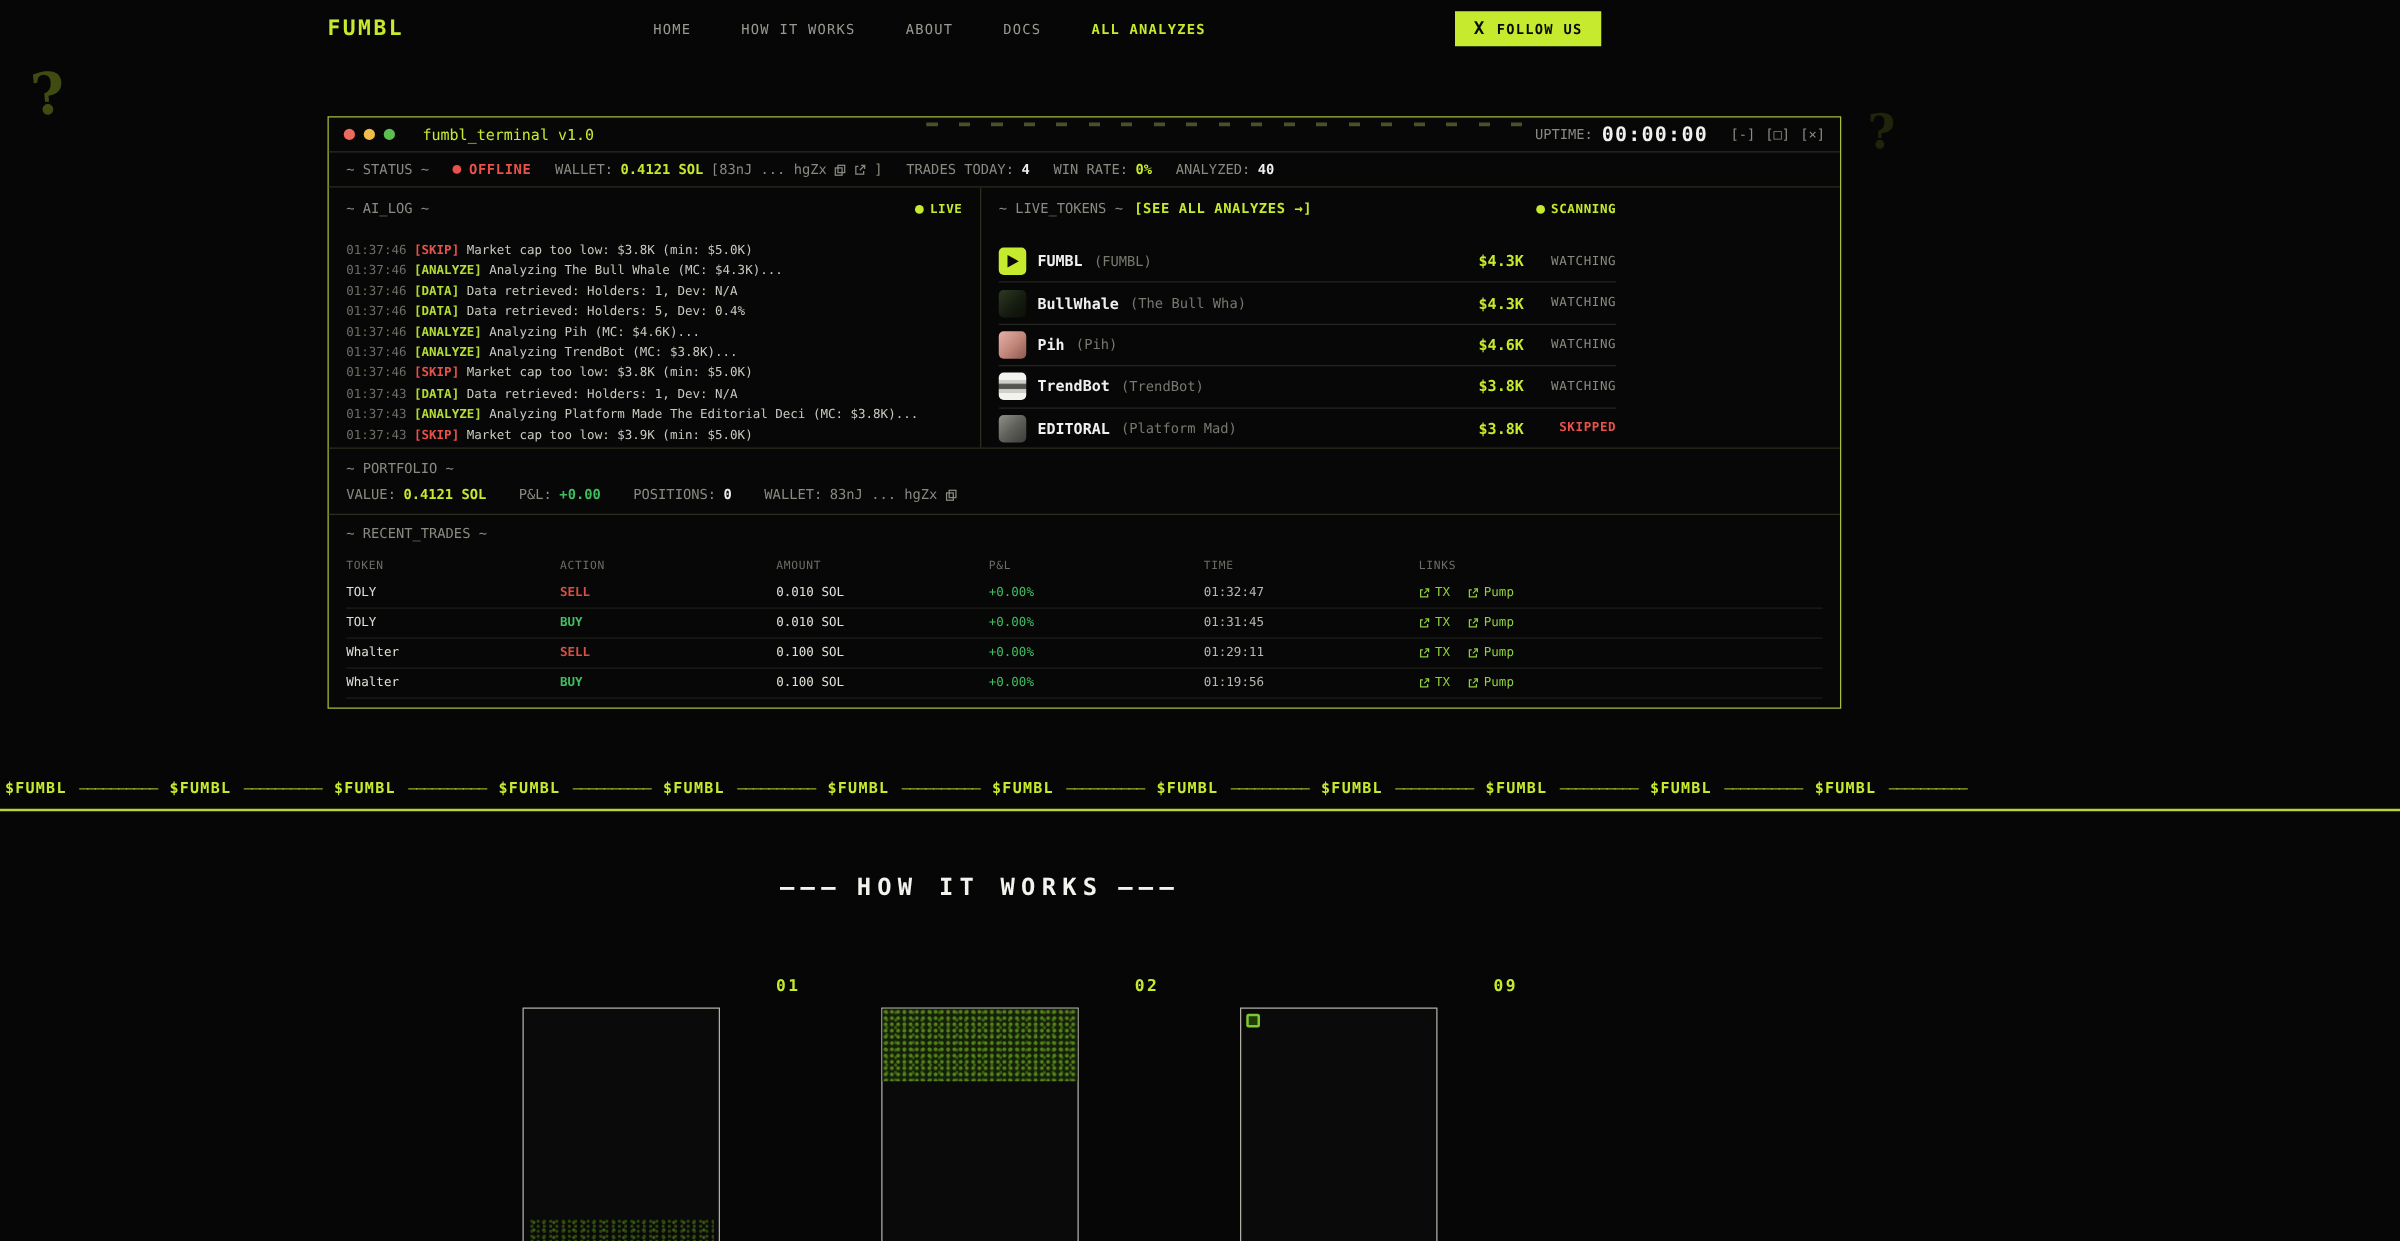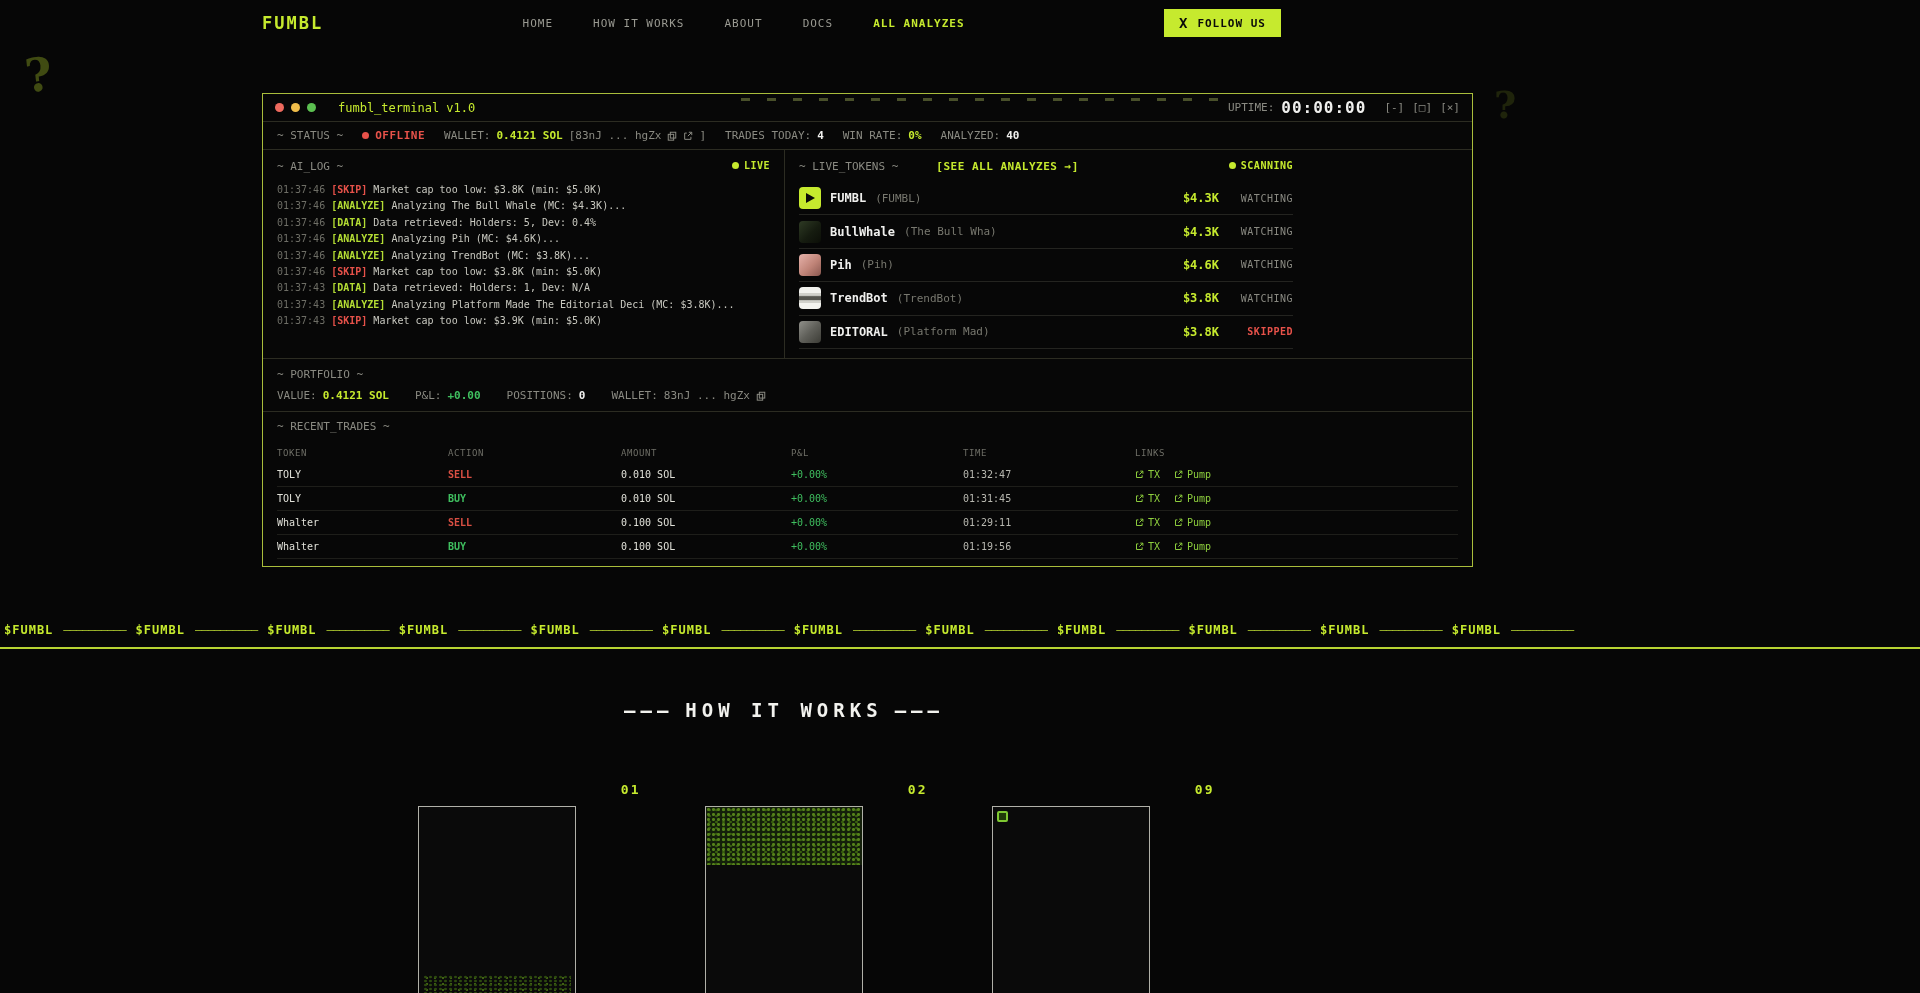--- a/index.html
+++ b/index.html
@@ -50,21 +50,21 @@
   .dot-sm{width:7px;height:7px;border-radius:50%;display:inline-block;flex:none;}
   .dot-red{background:var(--red);} .dot-lime{background:var(--accent);}
   .offline{color:var(--red);font-weight:bold;letter-spacing:.5px;}
   .lime{color:var(--accent);font-weight:bold;}
   .white{color:#f0f0ee;font-weight:bold;}
   .icon-btn{color:var(--gray);display:inline-flex;cursor:pointer;}
   .icon-btn svg{display:block;}
 
   .t-main{display:flex;height:209px;border-bottom:1px solid var(--line);flex:none;}
   .col-log{width:522px;border-right:1px solid var(--line);padding:10px 14px;overflow:hidden;}
-  .col-head{display:flex;align-items:flex-start;font-size:11px;color:var(--gray);margin-bottom:9px;white-space:nowrap;gap:29px;}
+  .col-head{display:flex;align-items:flex-end;font-size:11px;color:var(--gray);margin-bottom:20px;white-space:nowrap;}
   .badge{margin-left:auto;font-size:10px;color:var(--accent);font-weight:bold;display:flex;align-items:center;gap:5px;letter-spacing:.5px;}
   .log-line{font-size:10px;line-height:16.4px;white-space:nowrap;overflow:hidden;color:#c9c9c0;}
   .log-time{color:var(--dim);}
   .tag{font-weight:bold;}
   .tag.skip{color:var(--red);} .tag.analyze,.tag.data{color:#b4dd34;}
 
   .col-tokens{width:522px;padding:10px 14px;overflow:hidden;}
   .see-all{color:var(--accent);font-weight:bold;margin-left:9px;font-size:11px;cursor:pointer;text-decoration:none;letter-spacing:.5px;}
   .tok-row{display:flex;align-items:center;height:33.4px;border-bottom:1px solid #242420;gap:9px;cursor:pointer;}
   .tok-icon{width:22px;height:22px;border-radius:4px;flex:none;position:relative;overflow:hidden;}
@@ -225,20 +225,25 @@
           <span class="tag skip">[SKIP]</span>
           <span>Market cap too low: $3.8K (min: $5.0K)</span>
         </div>
 
         <div class="log-line">
           <span class="log-time">01:37:46</span>
           <span class="tag analyze">[ANALYZE]</span>
           <span>Analyzing The Bull Whale (MC: $4.3K)...</span>
         </div>
 
+        <div class="log-line">
+          <span class="log-time">01:37:46</span>
+          <span class="tag data">[DATA]</span>
+          <span>Data retrieved: Holders: 1, Dev: N/A</span>
+        </div>
 
         <div class="log-line">
           <span class="log-time">01:37:46</span>
           <span class="tag data">[DATA]</span>
           <span>Data retrieved: Holders: 5, Dev: 0.4%</span>
         </div>
 
         <div class="log-line">
           <span class="log-time">01:37:46</span>
           <span class="tag analyze">[ANALYZE]</span>

